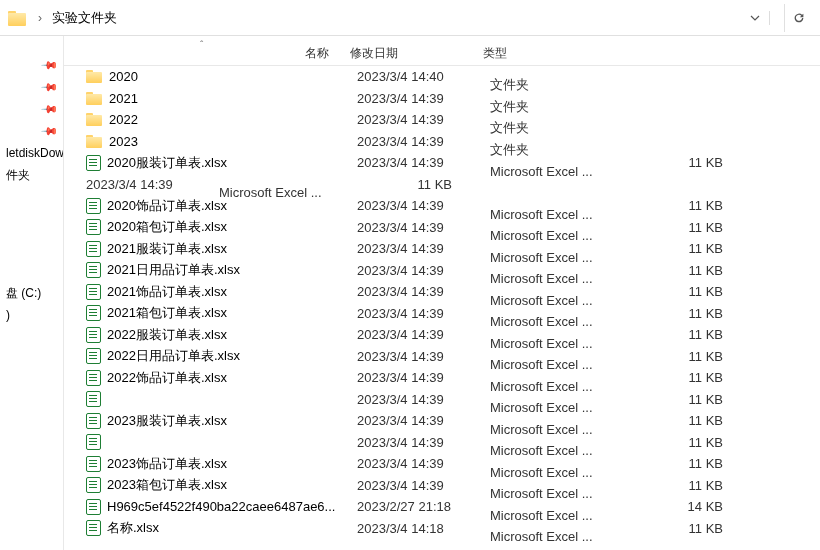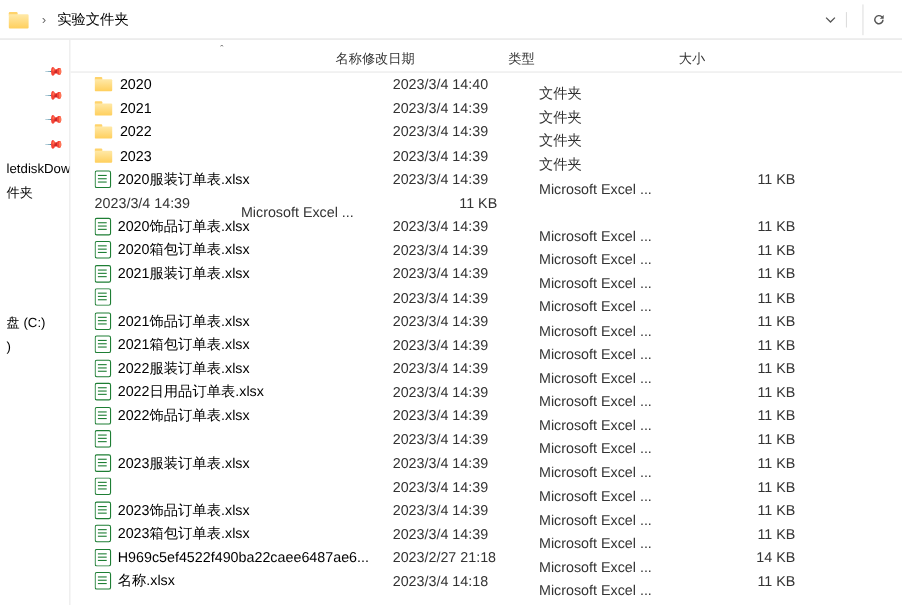--- a/index.html
+++ b/index.html
@@ -83,21 +83,21 @@
   .cols {
     display: flex;
     align-items: center;
     height: 30px;
     border-bottom: 1px solid #e8e8e8;
     font-size: 12px;
     color: #333;
     padding-top: 6px;
   }
   .col-name { width: 265px; padding-left: 28px; text-align: right; }
-  .col-date { width: 133px; }
+  .col-date { width: 133px; margin-left: 21px; }
   .col-type { width: 155px; }
   .col-size { width: 120px; }
   .sort-indicator {
     position: absolute;
     left: 200px;
     top: 40px;
     font-size: 10px;
     color: #777;
   }
   .rows { }
@@ -201,21 +201,20 @@
         <span>)</span>
       </div>
   </div>
 
   <div class="main">
     <div class="sort-indicator">ˆ</div>
     <div class="cols">
       <div class="col-name">名称</div>
       <div class="col-date">修改日期</div>
       <div class="col-type">类型</div>
-      <div class="col-size">大小</div>
     </div>
     <div class="rows" id="rows">
         <div class="row">
           <div class="cell-name">
             <div class="ico-folder"></div>
             <span>2020</span>
           </div>
           <div class="cell-date">2023/3/4 14:40</div>
           <div class="cell-type">文件夹</div>
           <div class="cell-size"></div>
@@ -284,20 +283,21 @@
             <div class="ico-excel"></div>
             <span>2021服装订单表.xlsx</span>
           </div>
           <div class="cell-date">2023/3/4 14:39</div>
           <div class="cell-type">Microsoft Excel ...</div>
           <div class="cell-size">11 KB</div>
         </div>
         <div class="row">
           <div class="cell-name">
             <div class="ico-excel"></div>
+            <span>2021日用品订单表.xlsx</span>
           </div>
           <div class="cell-date">2023/3/4 14:39</div>
           <div class="cell-type">Microsoft Excel ...</div>
           <div class="cell-size">11 KB</div>
         </div>
         <div class="row">
           <div class="cell-name">
             <div class="ico-excel"></div>
             <span>2021饰品订单表.xlsx</span>
           </div>

